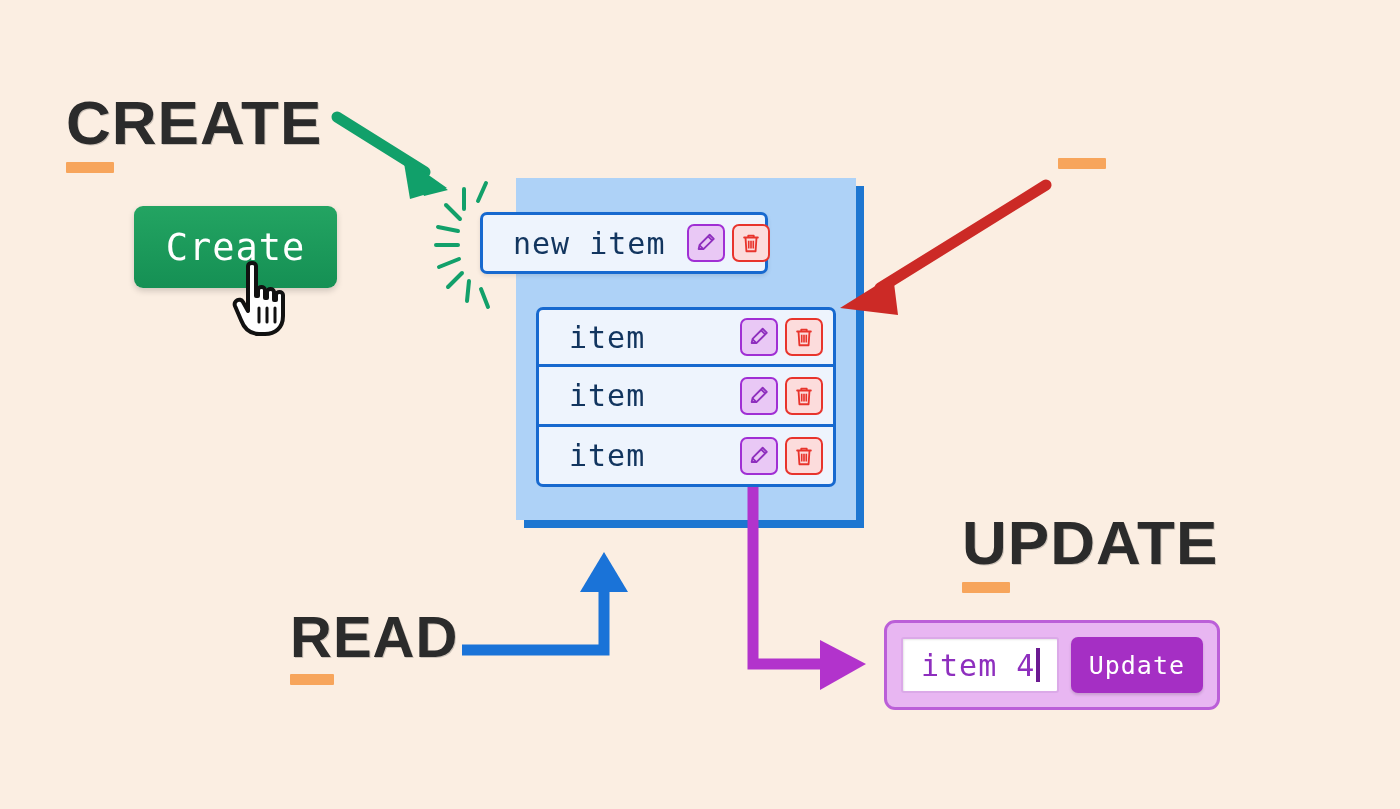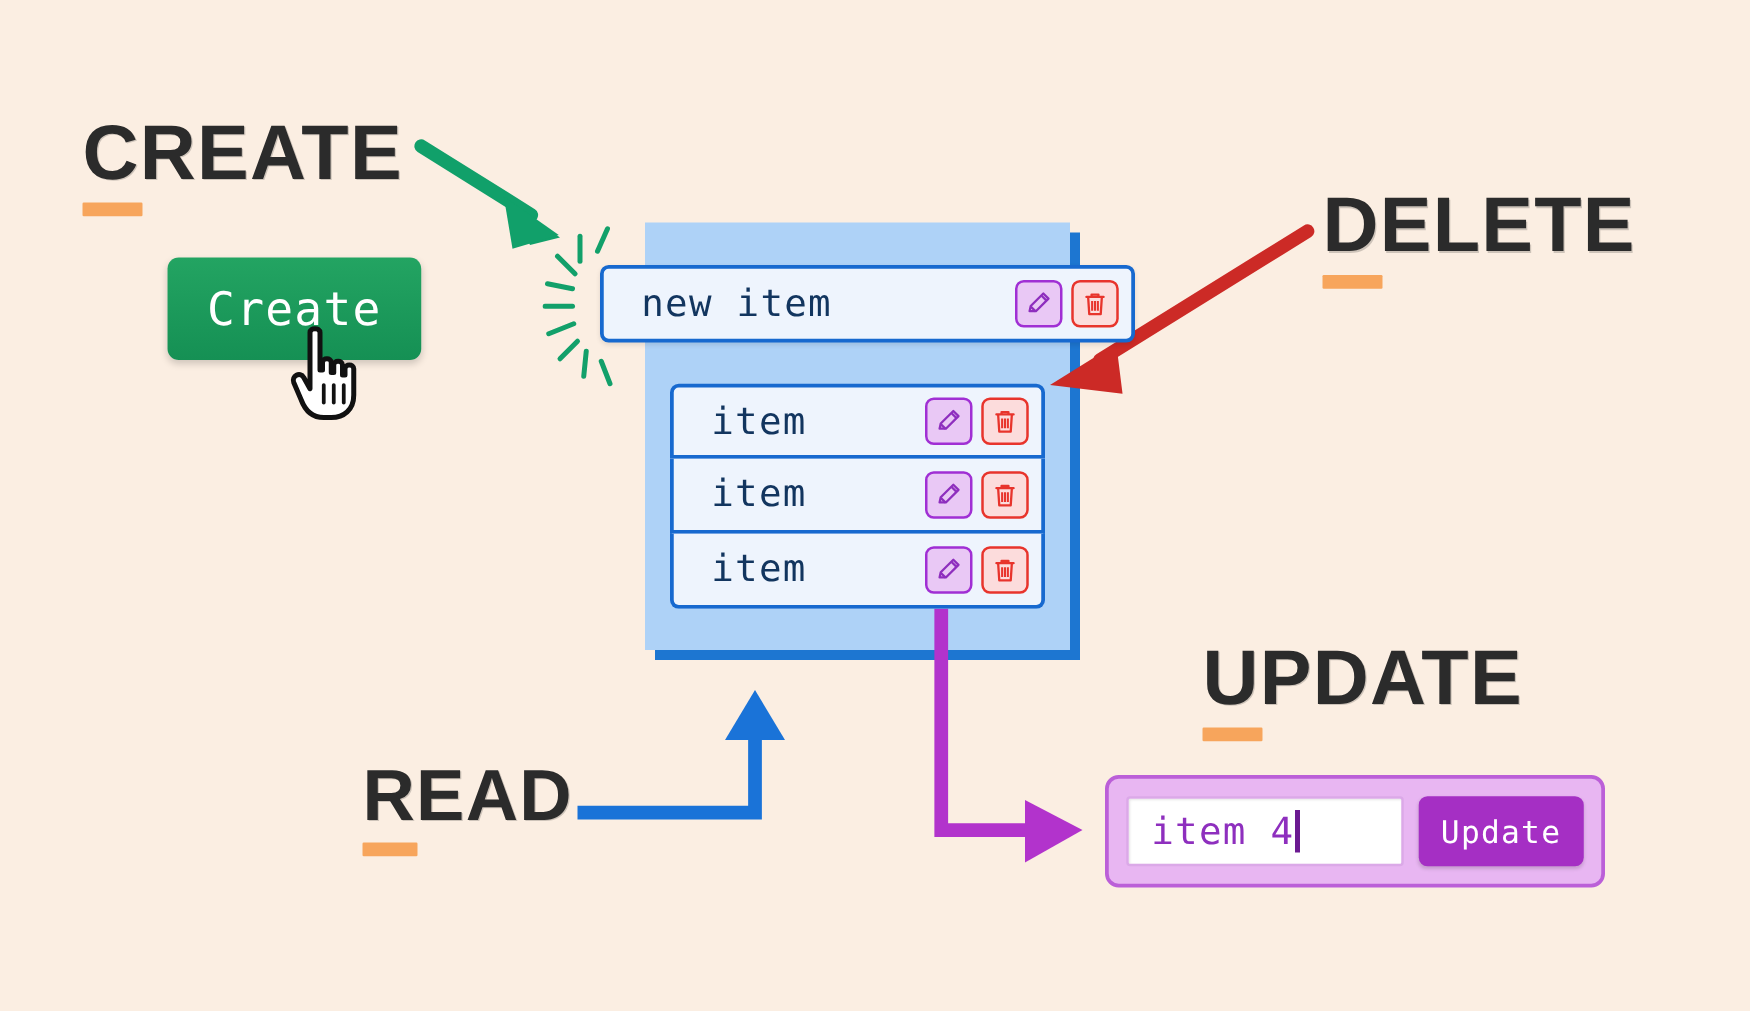--- a/index.html
+++ b/index.html
@@ -62,21 +62,21 @@
   }
   .row{
     position:absolute;
     background:#eef4fd;
     border:3px solid #1769cf;
     border-radius:7px;
     display:flex;align-items:center;
     box-sizing:border-box;
   }
   #row-new-item{
-    left:480px;top:212px;width:428px;height:62px;
+    left:480px;top:212px;width:288px;height:62px;
     box-shadow:0 2px 4px rgba(0,0,0,0.10);
     gap:21px;
   }
   #row-new-item .rlabel{margin-left:30px;}
   #item-group{
     position:absolute;left:536px;top:307px;width:300px;height:220px;
   }
   #item-group .row{
     left:0;width:300px;height:60px;
     border-radius:0;
@@ -94,21 +94,21 @@
   .icon-btn{
     width:38px;height:38px;border-radius:7px;
     display:flex;align-items:center;justify-content:center;
     box-sizing:border-box;cursor:pointer;padding:0;
   }
   .icon-btn.edit{background:#e9c8f5;border:2.5px solid #a02fd4;}
   .icon-btn.del{background:#fcdcdc;border:2.5px solid #e8342c;}
 
   
   #update-panel{
-    position:absolute;left:884px;top:620px;width:400px;height:90px;
+    position:absolute;left:884px;top:620px;width:336px;height:90px;
     background:#e8b6f2;border:3px solid #bb5fd8;border-radius:11px;
     box-sizing:border-box;display:flex;align-items:center;
     padding:0 14px;gap:12px;
   }
   #update-input{
     flex:1;height:56px;background:#ffffff;border:2px solid #dba9e8;
     border-radius:3px;display:flex;align-items:center;
     box-shadow:inset 1px 1px 2px rgba(0,0,0,0.10);
     box-sizing:border-box;padding-left:18px;
   }
@@ -136,21 +136,20 @@
 <body>
 
 <div class="stage">
 
   <div class="heading" id="heading-create">
     <div class="htext">CREATE</div>
     <div class="hrule"></div>
   </div>
 
   <div class="heading" id="heading-delete">
-    <div class="htext">DELETE</div>
     <div class="hrule"></div>
   </div>
 
   <div class="heading" id="heading-update">
     <div class="htext">UPDATE</div>
     <div class="hrule"></div>
   </div>
 
   <div class="heading" id="heading-read">
     <div class="htext">READ</div>

